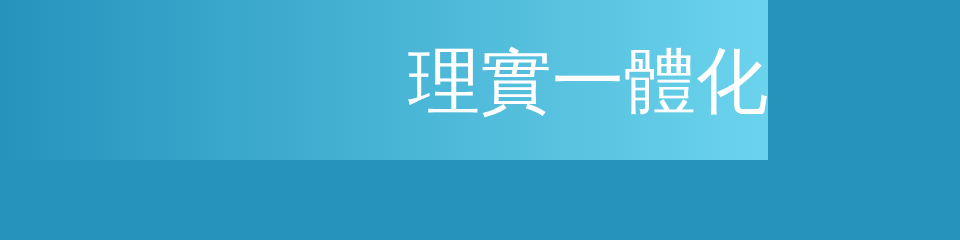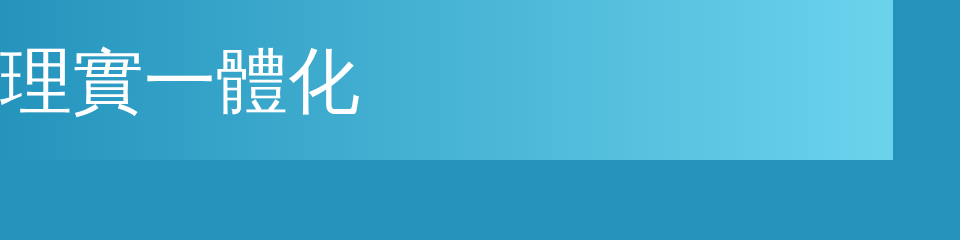--- a/index.html
+++ b/index.html
@@ -12,26 +12,26 @@
     width: 960px;
     height: 160px;
     overflow: hidden;
     background: #2494bd;
     font-family: "DejaVu Sans", "Liberation Sans", sans-serif;
   }
 
   
   .banner {
     position: relative;
-    width: 893px;
+    width: 768px;
     height: 160px;
     box-sizing: border-box;
     display: flex;
     align-items: center;
-    justify-content: flex-start;
+    justify-content: flex-end;
     
     background-image: linear-gradient(
         to right,
         #2494bd 0%,
         #2f9cc3 12%,
         #3aa5c9 25%,
         #46aed0 38%,
         #52b8d8 52%,
         #5dc2df 66%,
         #65cae6 80%,

